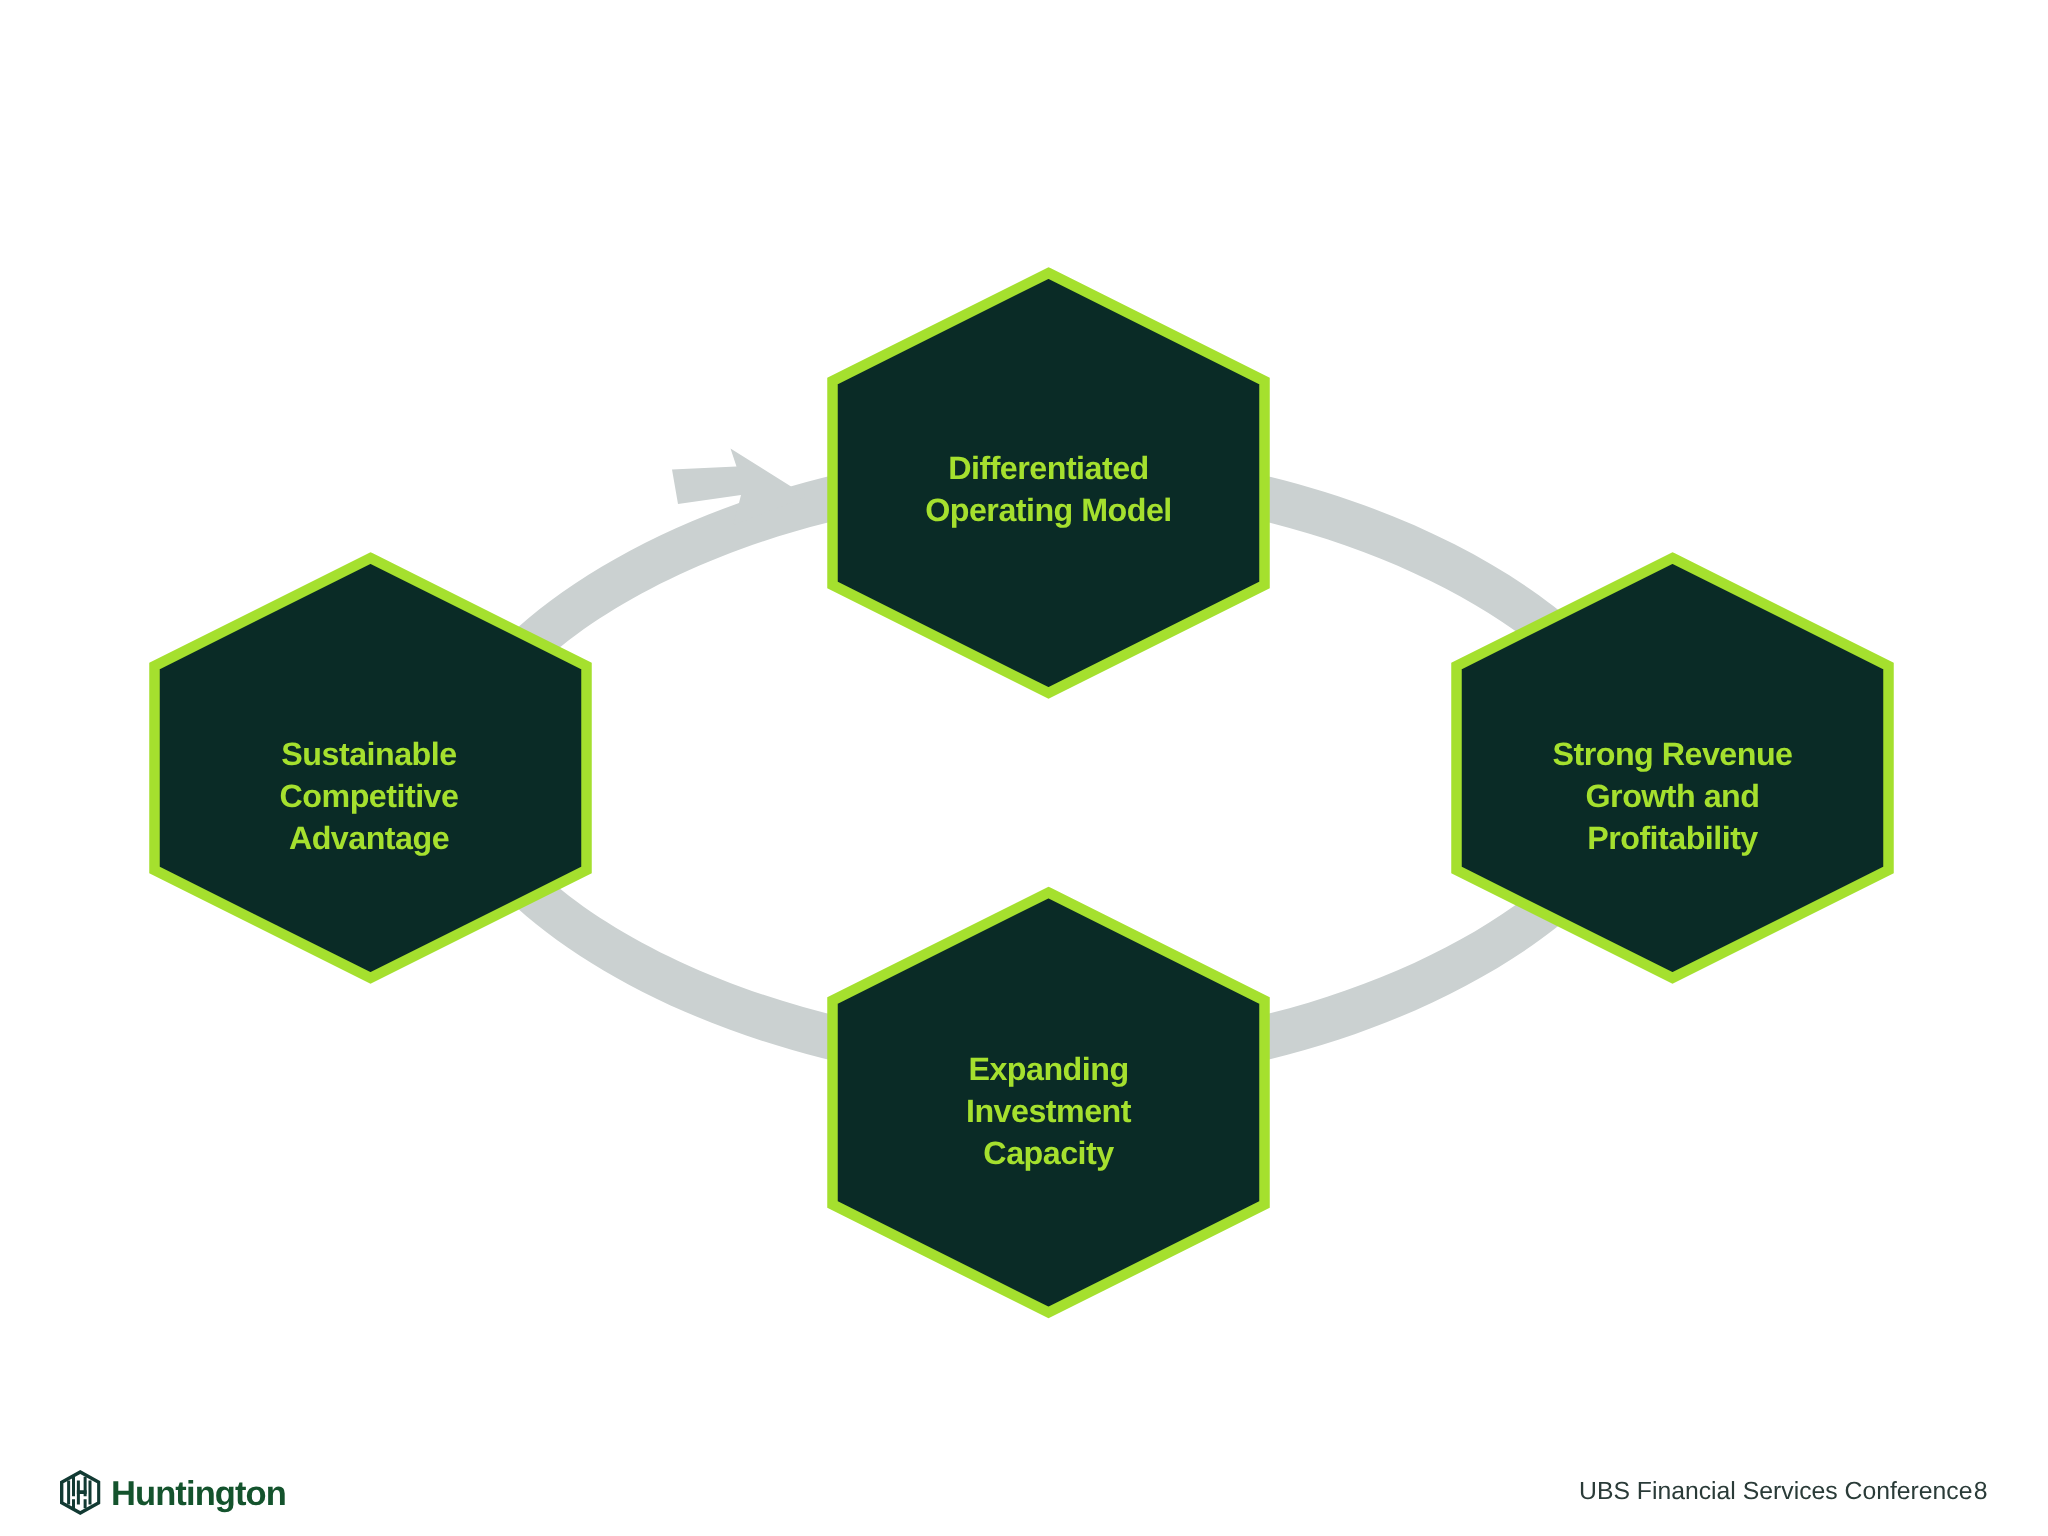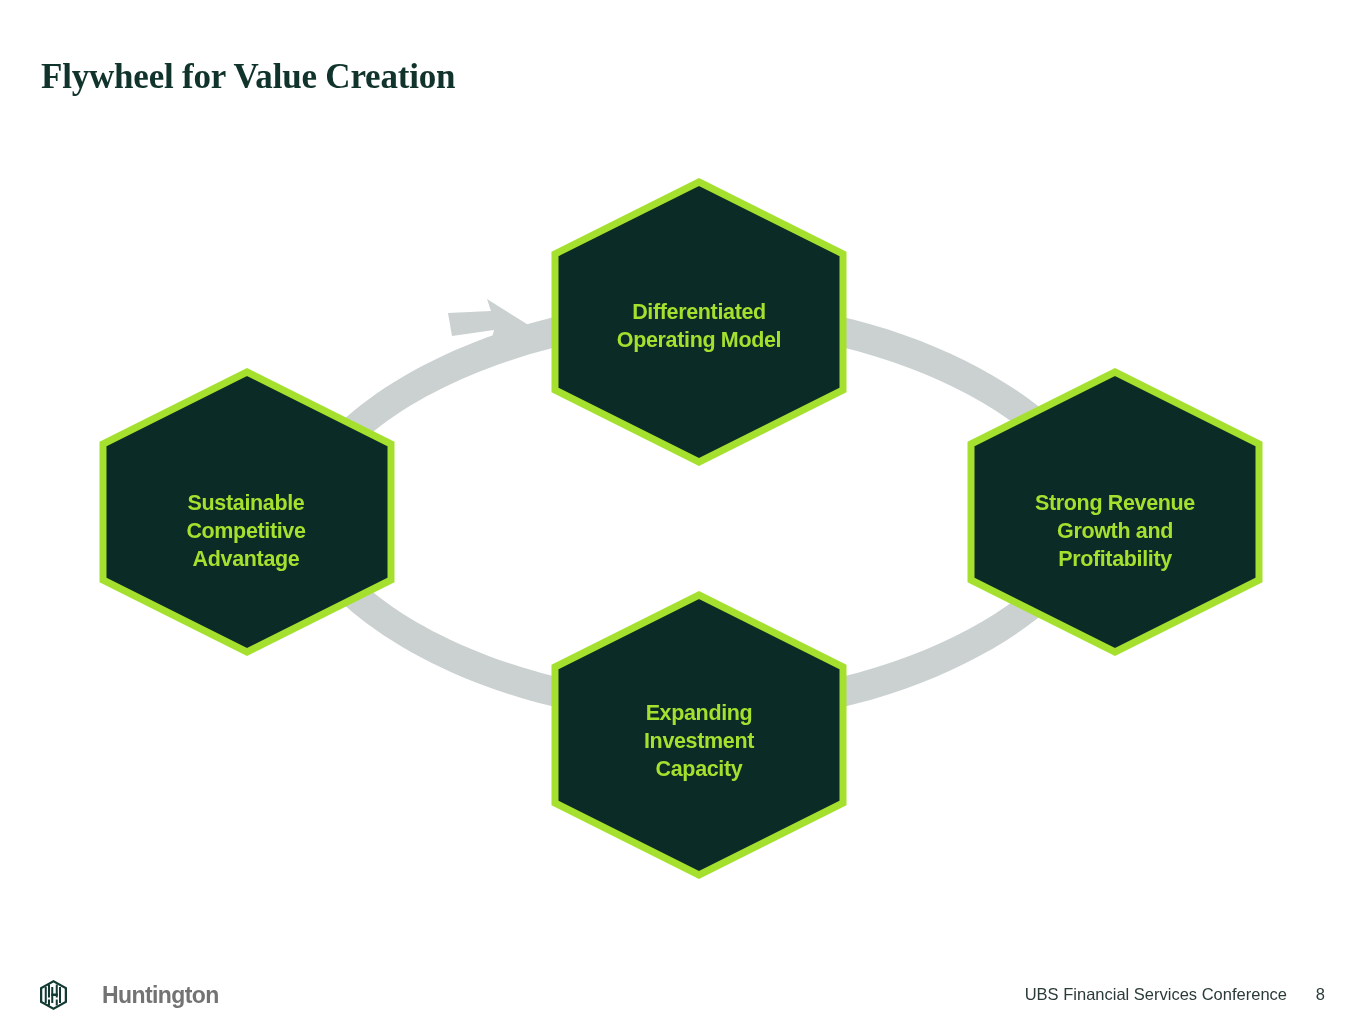--- a/index.html
+++ b/index.html
@@ -67,49 +67,46 @@
   }
   #footer-logo .logo-mark {
     width: 27px;
     height: 30px;
     display: block;
   }
   #footer-logo .logo-word {
     font-family: "Liberation Sans", sans-serif;
     font-size: 23px;
     font-weight: bold;
-    color: #737373;
+    color: #14532d;
     letter-spacing: -0.6px;
     line-height: 1;
-    margin-left: 28px;
   }
 
   #footer-right {
     position: absolute;
     right: 40px;
     top: 985px;
     display: flex;
     align-items: baseline;
-    gap: 28px;
     font-family: "Liberation Sans", sans-serif;
     font-size: 16.5px;
     color: #2A3B38;
     white-space: nowrap;
   }
   #footer-right .page-num {
     min-width: 10px;
     text-align: right;
   }
 </style>
 </head>
 <body>
 
 <div id="slide">
 
-  <div id="slide-title">Flywheel for Value Creation</div>
 
   <div id="flywheel">
     <svg viewBox="0 0 1365 1024" xmlns="http://www.w3.org/2000/svg">
       <defs>
 
         <path id="hexShape" d="M 144 0 L 288 72 L 288 208 L 144 280 L 0 208 L 0 72 Z"></path>
       </defs>
 
       <g>
 

